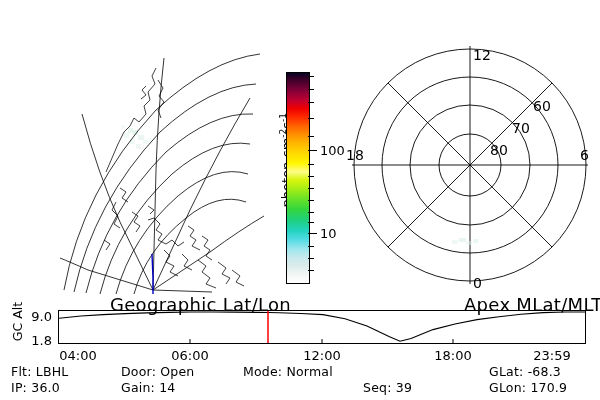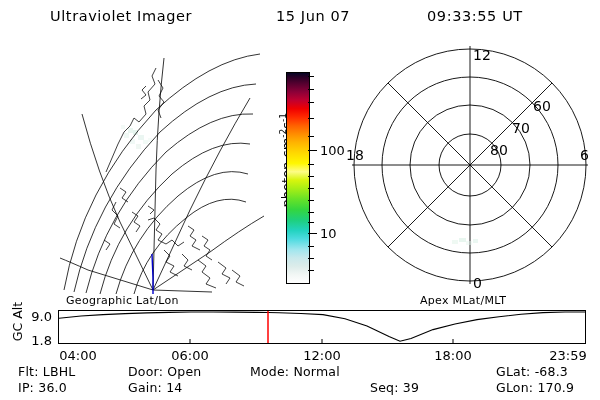--- a/index.html
+++ b/index.html
@@ -102,23 +102,24 @@
     transform: translateY(-50%);
   }
 
   
   #polar-panel { left: 340px; top: 40px; width: 260px; height: 255px; }
   #polar-panel svg { display: block; }
 
   
   .panel-caption {
     position: absolute;
-    font-size: 11px;
+    font-size: 18px;
     white-space: nowrap;
     letter-spacing: 0.3px;
+    margin-left: 44px;
   }
   #caption-geo   { left: 66px;  top: 294px; }
   #caption-polar { left: 420px; top: 294px; text-align: right; }
 
   
   #orbit-plot { left: 0; top: 306px; width: 600px; height: 50px; }
   #orbit-ylabel {
     position: absolute;
     left: -13px;
     top: 0px;
@@ -155,46 +156,41 @@
   #orbit-frame svg { display: block; }
   .orbit-xtick-label {
     position: absolute;
     font-size: 13px;
     white-space: nowrap;
     top: 42px;
     transform: translateX(-50%);
   }
 
   
-  #status { left: 8px; top: 364px; width: 554px; height: 34px; }
+  #status { left: 1px; top: 364px; width: 554px; height: 34px; }
   .status-cell {
     position: absolute;
     font-size: 12.5px;
     white-space: nowrap;
     letter-spacing: 0.2px;
   }
   .status-row1 { top: 0px; }
   .status-row2 { top: 16px; }
   .col0 { left: 10px; }
   .col1 { left: 120px; }
   .col2 { left: 242px; }
   .col3 { left: 362px; }
   .col4 { left: 488px; }
   .val-indent { display: inline-block; }
 </style>
 </head>
 <body>
 
 <div id="app">
 
-  <div id="header" class="abs">
-    <div id="hdr-title" class="h-item">Ultraviolet Imager</div>
-    <div id="hdr-date" class="h-item">15 Jun 07</div>
-    <div id="hdr-time" class="h-item">09:33:55 UT</div>
-  </div>
 
   <div id="geo-panel" class="abs">
     <svg width="205" height="255" viewBox="0 0 205 255">
 
       <g opacity="0.55">
         <rect x="68" y="88" width="5" height="5" fill="#d8efe4"></rect>
         <rect x="73" y="90" width="5" height="5" fill="#cfece0"></rect>
         <rect x="64" y="93" width="5" height="5" fill="#e2f3ec"></rect>
         <rect x="78" y="95" width="6" height="5" fill="#dcf0e8"></rect>
         <rect x="70" y="99" width="5" height="5" fill="#e6f5ef"></rect>
@@ -337,21 +333,21 @@
         </g>
 
         <line x1="209" y1="0" x2="209" y2="32" stroke="#ff0000" stroke-width="1.5"></line>
       </svg>
     </div>
 
     <div class="orbit-xtick-label" style="left:78px">04:00</div>
     <div class="orbit-xtick-label" style="left:190px">06:00</div>
     <div class="orbit-xtick-label" style="left:322px">12:00</div>
     <div class="orbit-xtick-label" style="left:453px">18:00</div>
-    <div class="orbit-xtick-label" style="left:568px">23:59</div>
+    <div class="orbit-xtick-label" style="left:552px">23:59</div>
   </div>
 
   <div id="status" class="abs">
 
     <div class="status-cell status-row1 col0">
       <span>Flt:</span>
       <span class="val-indent">LBHL</span>
     </div>
     <div class="status-cell status-row1 col1">
       <span>Door:</span>

